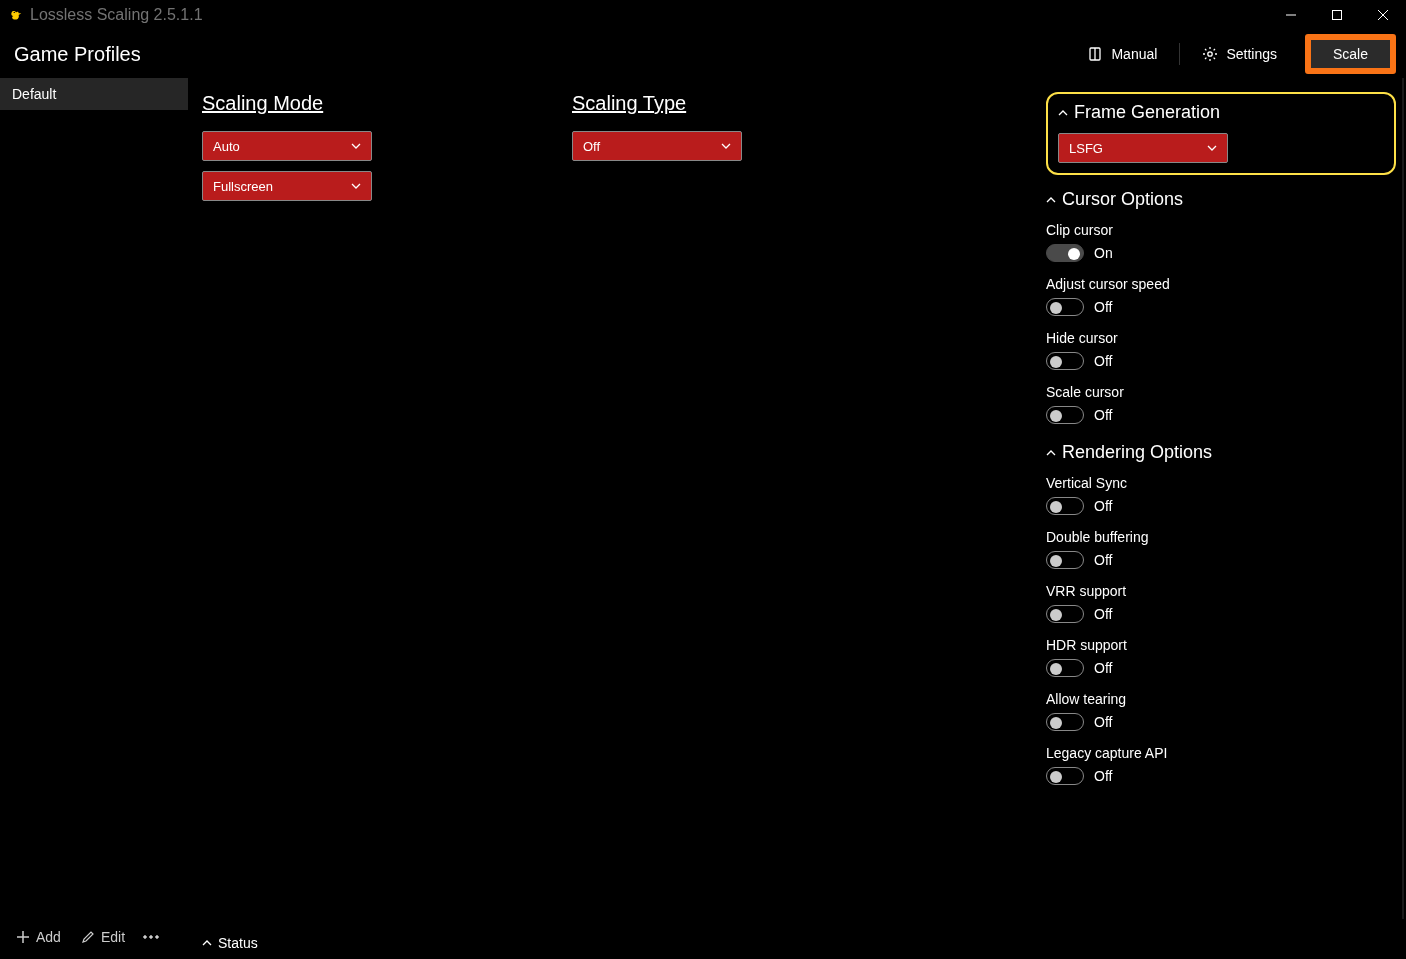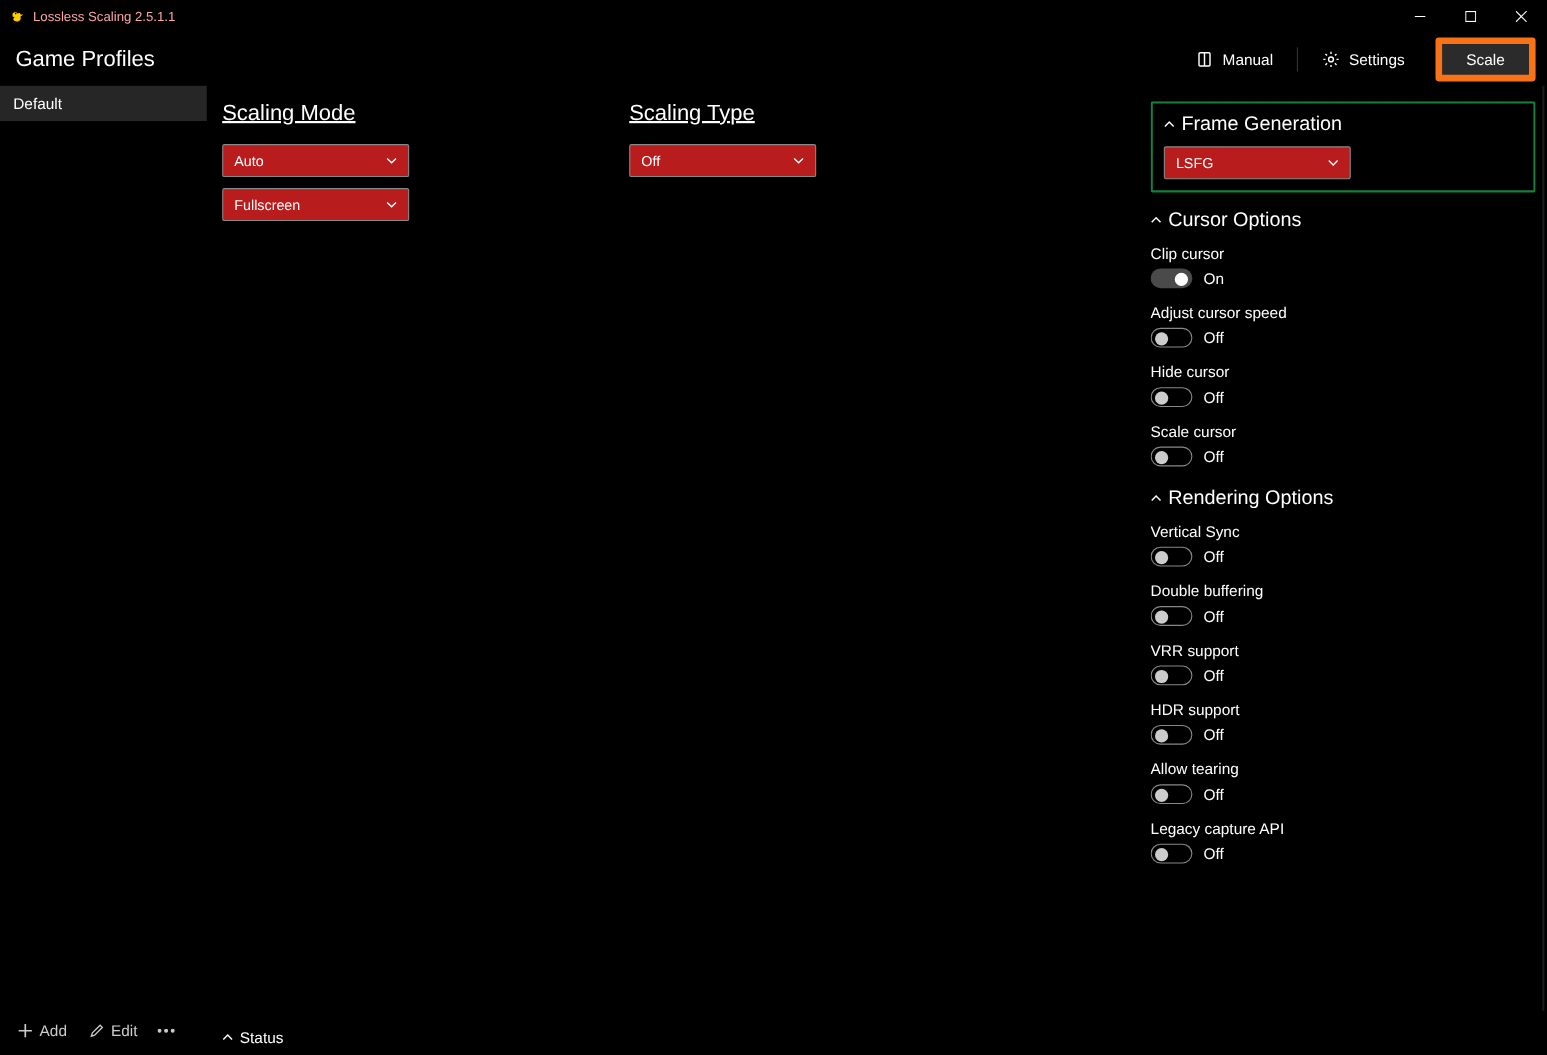--- a/index.html
+++ b/index.html
@@ -2,21 +2,21 @@
 <html><head>
 <meta charset="utf-8">
 <style>
   * { margin: 0; padding: 0; box-sizing: border-box; font-family: 'Segoe UI', sans-serif; user-select: none; }
   body { background: #000; color: #fff; width: 1406px; height: 959px; overflow: hidden; display: flex; flex-direction: column; }
 
   
   .titlebar { height: 30px; background: #000; display: flex; align-items: center; justify-content: space-between; }
   .titleleft { display: flex; align-items: center; padding-left: 8px; gap: 6px; }
   .titleleft .duck { width: 16px; height: 16px; display:flex; align-items:center; justify-content:center; }
-  .titletext { font-size: 12px; color: #fca5a5; }
+  .titletext { font-size: 16px; color: #737373; }
   .wincontrols { display: flex; }
   .winbtn { width: 46px; height: 30px; display:flex; align-items:center; justify-content:center; }
   .winbtn svg { stroke: #fff; }
 
   
   .headerrow { height: 48px; display: flex; align-items: center; justify-content: space-between; padding: 0 10px 0 14px; }
   .pagetitle { font-size: 20px; font-weight: 400; }
   .headeractions { display: flex; align-items: center; gap: 0; }
   .hdrbtn { display: flex; align-items: center; gap: 8px; padding: 6px 14px; font-size: 14px; cursor: pointer; }
   .hdrbtn svg { stroke: #fff; fill: none; }
@@ -41,21 +41,21 @@
   .colC { width: 350px; margin-left: auto; position: relative; padding-bottom: 40px; overflow: hidden; }
 
   .sectiontitle { font-size: 20px; font-weight: 400; margin-bottom: 16px; text-decoration: underline; }
   .combo { width: 170px; height: 30px; border: 1px solid #888; background: #b91c1c; color: #fff; display: flex; align-items: center; justify-content: space-between; padding: 0 10px; font-size: 13px; margin-bottom: 10px; cursor:pointer; border-radius:2px; }
   .combo svg { stroke: #fff; fill: none; }
 
   
   .section { margin-bottom: 18px; }
   .sectionhdr { display: flex; align-items: center; gap: 6px; font-size: 18px; font-weight: 400; margin-bottom: 12px; cursor:pointer; }
   .sectionhdr svg { stroke: #fff; fill: none; }
-  .highlightbox { border: 2px solid #15803d; border-radius: 2px; padding: 8px 10px 10px 10px; margin-bottom: 14px; }
+  .highlightbox { border: 2px solid #fde047; border-radius: 12px; padding: 8px 10px 10px 10px; margin-bottom: 14px; }
   .highlightbox .sectionhdr { margin-bottom: 10px; }
   .highlightbox .combo { width: 170px; margin-bottom: 0; }
 
   .optrow { margin-bottom: 14px; }
   .optlabel { font-size: 14px; margin-bottom: 6px; }
   .togglerow { display: flex; align-items: center; gap: 10px; }
   .toggle { width: 38px; height: 18px; border-radius: 9px; position: relative; cursor:pointer; }
   .toggle .knob { width: 12px; height: 12px; border-radius: 50%; position: absolute; top: 3px; }
   .toggle.off { border: 1px solid #888; background: #000; }
   .toggle.off .knob { left: 3px; background: #ccc; }

